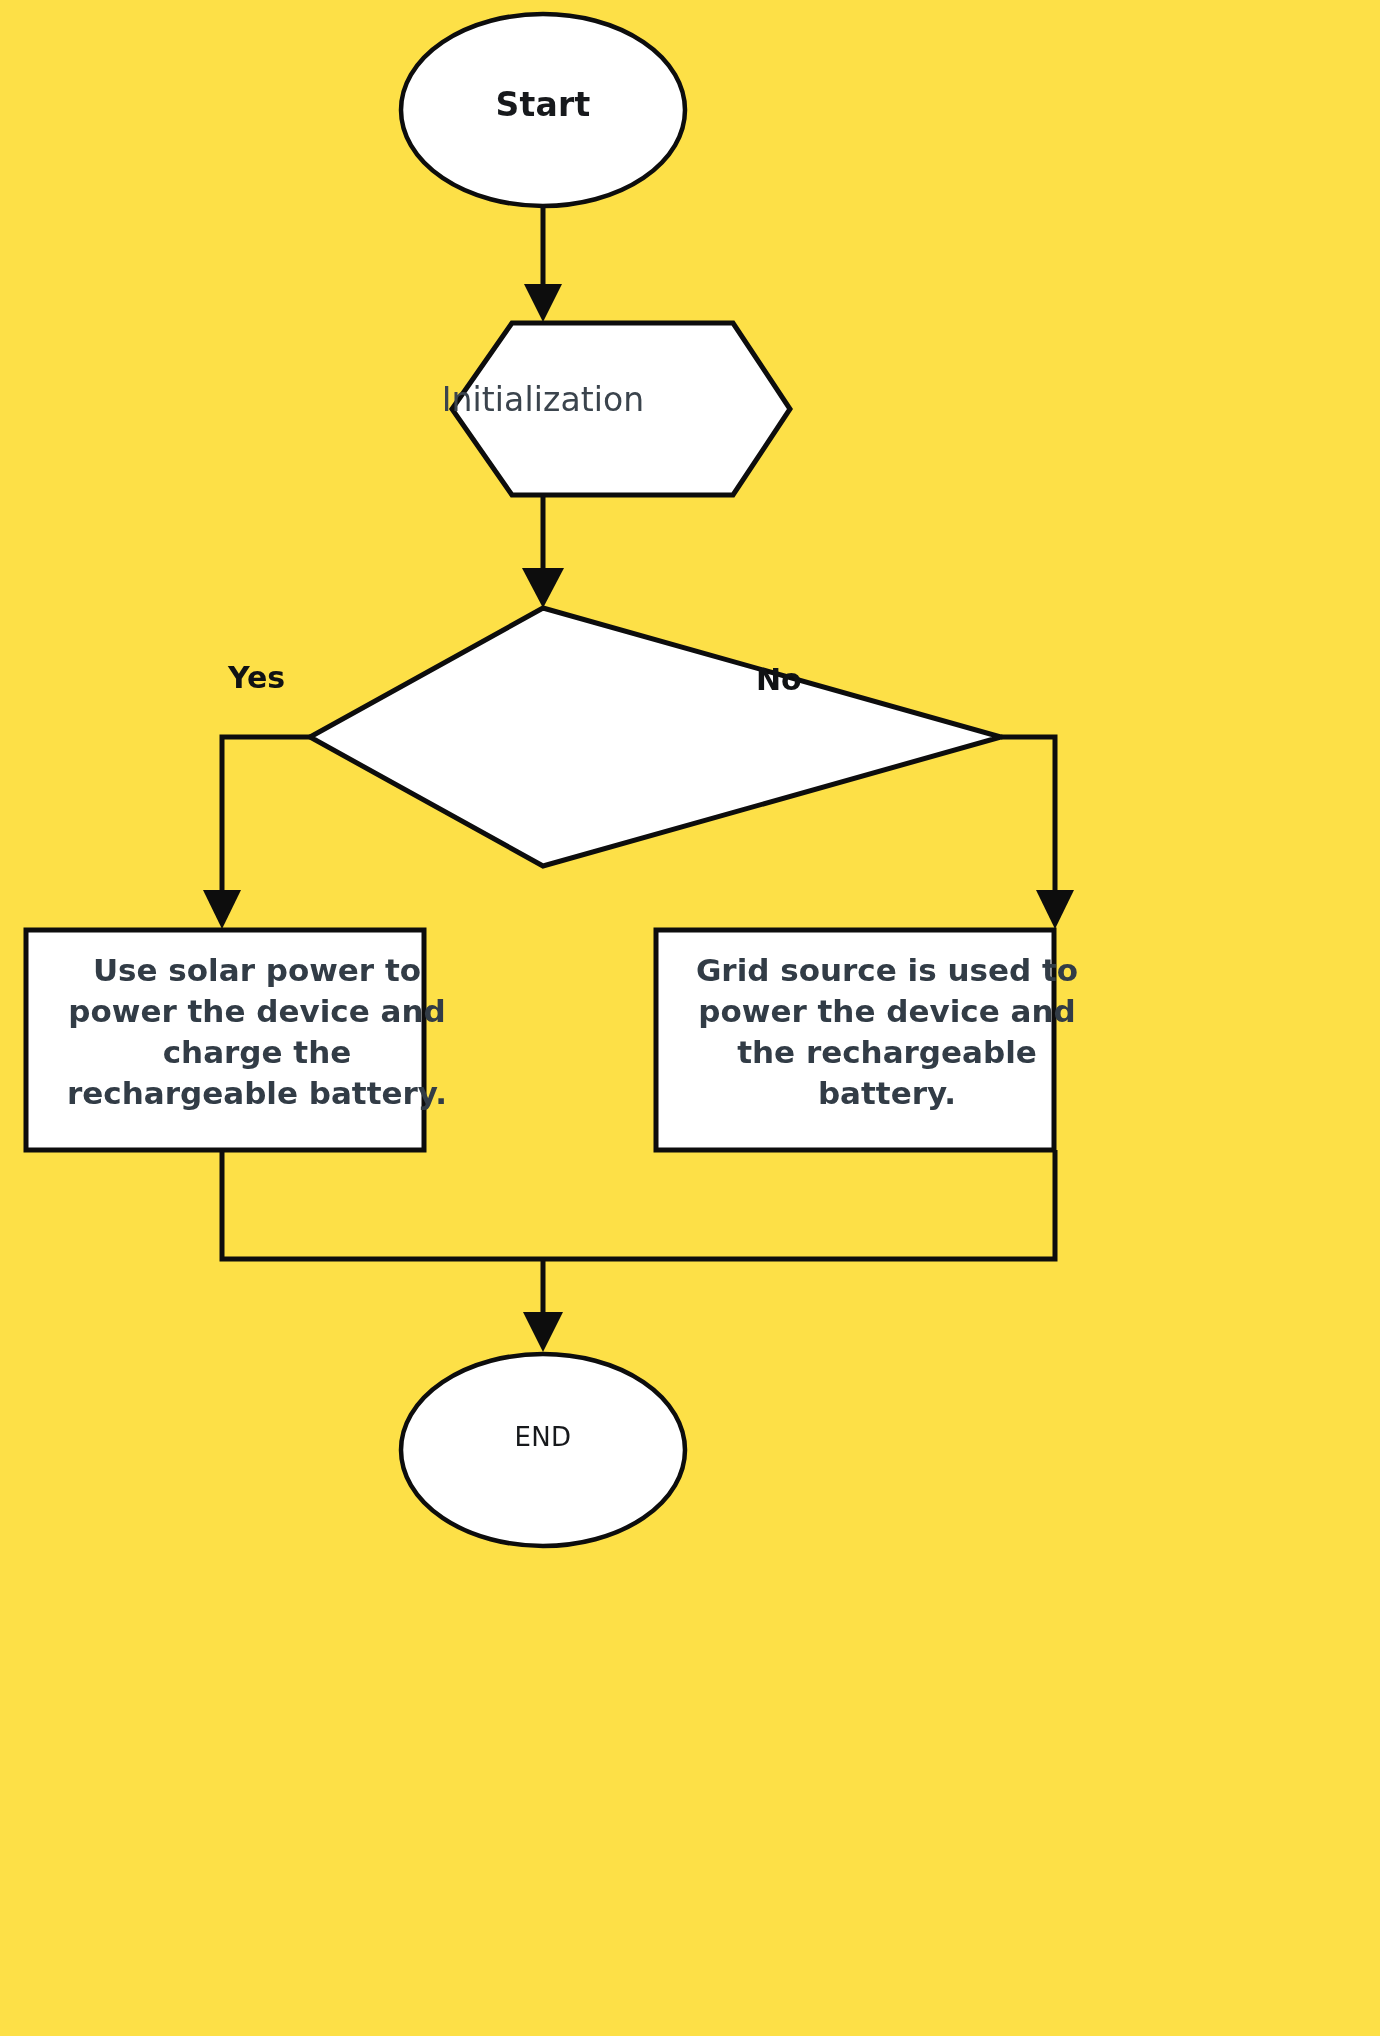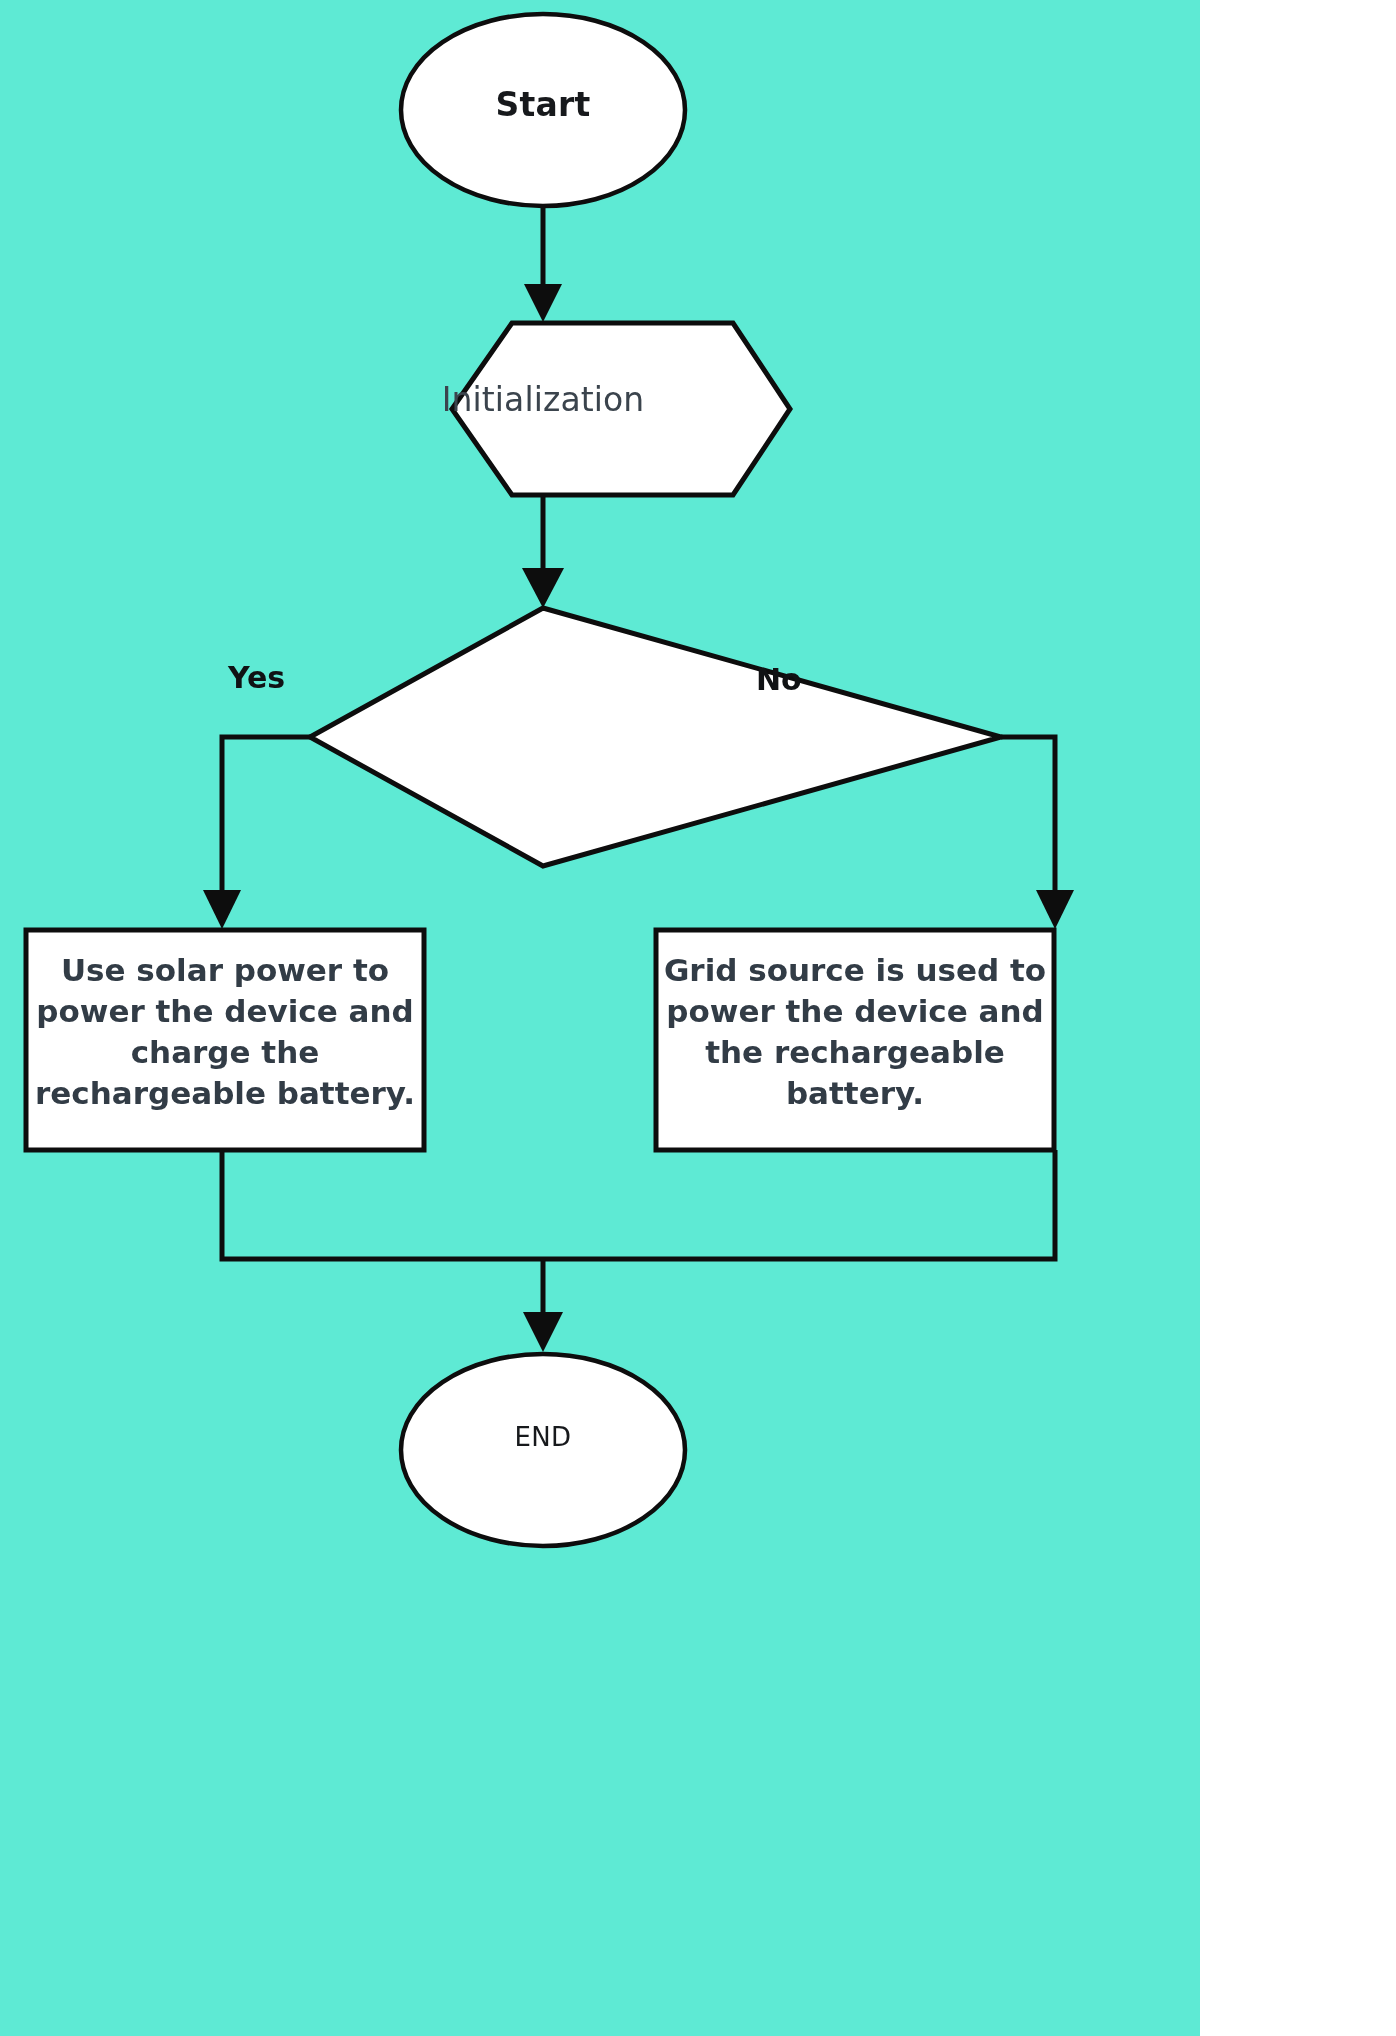--- a/index.html
+++ b/index.html
@@ -9,23 +9,23 @@
     background: #ffffff;
   }
   body {
     width: 1396px;
     height: 2036px;
     font-family: "DejaVu Sans", "Liberation Sans", sans-serif;
     overflow: hidden;
   }
   #flow-root {
     position: relative;
-    width: 1200px;
+    width: 1380px;
     height: 2036px;
-    background: #5eead4;
+    background: #fde047;
   }
   svg.flow-svg {
     position: absolute;
     top: 0;
     left: 0;
     width: 1396px;
     height: 2036px;
     display: block;
   }
   .shape-stroke {
@@ -98,20 +98,21 @@
   .lbl-no  { left: 756px; top: 662px; }
   .box-label {
     position: absolute;
     text-align: center;
     font-size: 31px;
     font-weight: bold;
     color: #323c46;
     line-height: 1.32;
     white-space: pre-line;
     pointer-events: none;
+    margin-left: 32px;
   }
   .lbl-box-left  { left: 33px;  top: 950px; width: 384px; }
   .lbl-box-right { left: 663px; top: 950px; width: 384px; }
 </style>
 </head>
 <body>
 
 <div id="flow-root">
 
   <svg class="flow-svg" viewBox="0 0 1396 2036" xmlns="http://www.w3.org/2000/svg">

